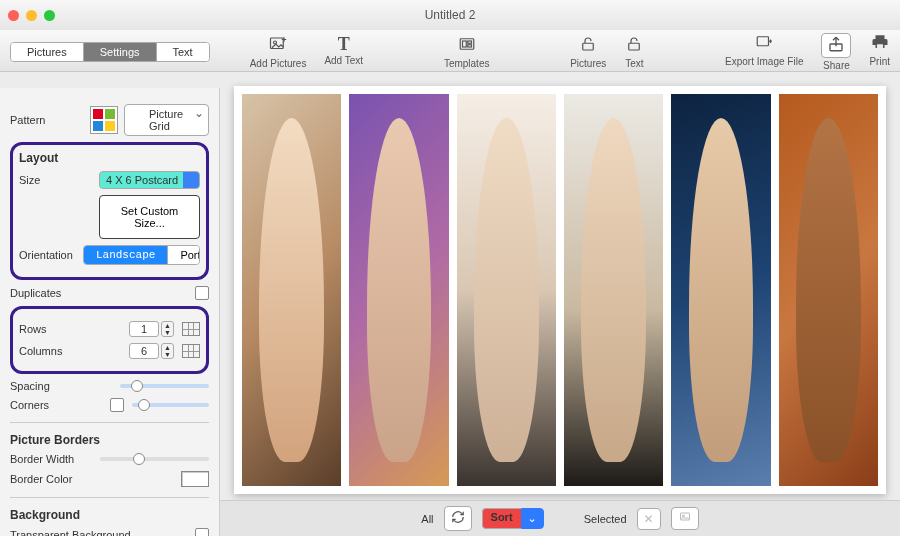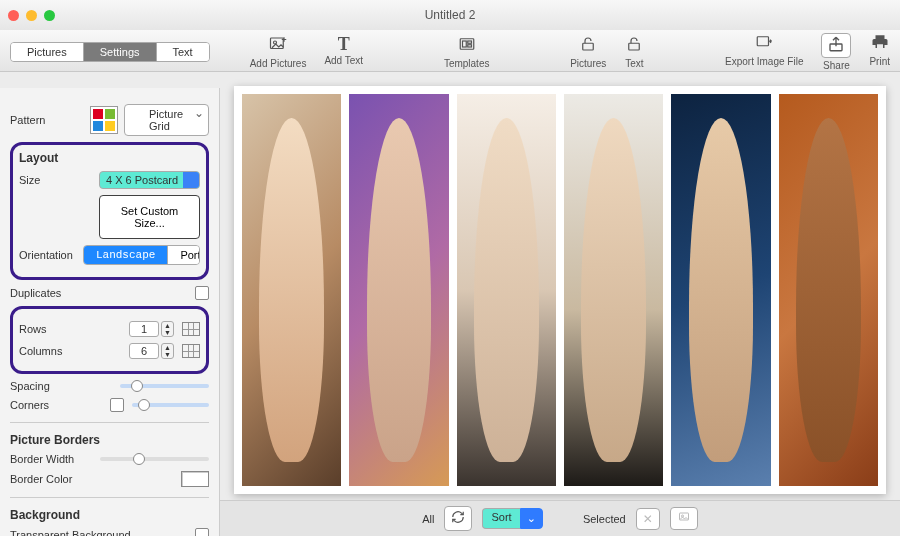--- a/index.html
+++ b/index.html
@@ -69,21 +69,21 @@
   .p0 .silhouette{background:linear-gradient(#f3dcc2,#d2a37d);} 
   .p1 .silhouette{background:linear-gradient(#e9c9b0,#caa389);} 
   .p2 .silhouette{background:linear-gradient(#f0dcc5,#cdb197);} 
   .p3 .silhouette{background:linear-gradient(#efd9c0,#c7a888);} 
   .p4 .silhouette{background:linear-gradient(#e7caa8,#c29d7b);} 
   .p5 .silhouette{background:linear-gradient(#b37445,#8a5128);} 
 
   .bottombar { height:36px; display:flex; align-items:center; justify-content:center; gap:10px; border-top:1px solid #ccc; background:#e4e4e4; font-size:11px;text-align:right; }
   .bb-btn { background:#fff; border:1px solid #aaa; border-radius:4px; padding:3px 6px; cursor:pointer; font-size:12px; }
   .bb-sort { display:flex; }
-  .bb-sort .lab { background:#5eead4; border:1px solid #aaa; border-right:none; border-radius:4px 0 0 4px; padding:2px 8px; }
+  .bb-sort .lab { background:#ef4444; border:1px solid #aaa; border-right:none; border-radius:4px 0 0 4px; padding:2px 8px;font-weight:bold; }
   .bb-sort .arrow { background:#2f7bff; color:#fff; border:1px solid #2f7bff; border-radius:0 4px 4px 0; padding:3px 6px; cursor:pointer; }
 
   .plain-row { display:flex; align-items:center; margin:6px 0; font-size:11px; }
   .plain-row > span:first-child { width:80px; }
   .right-controls{ display:flex; align-items:center; margin-left:auto; }
   .subhead { font-weight:bold; font-size:12px; margin-top:8px; }
 </style>
 </head>
 <body>
 

